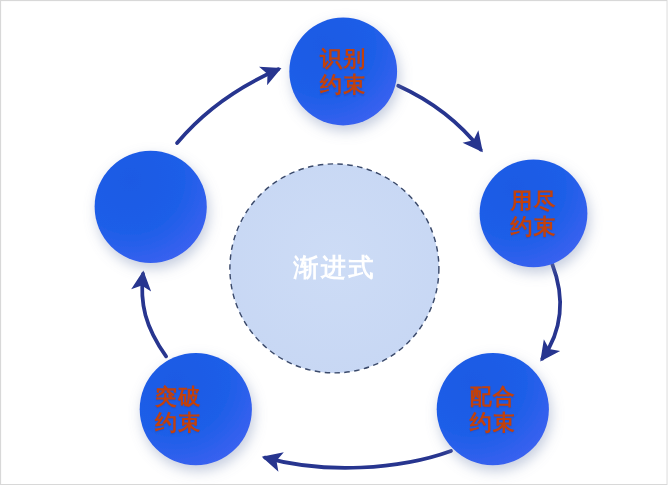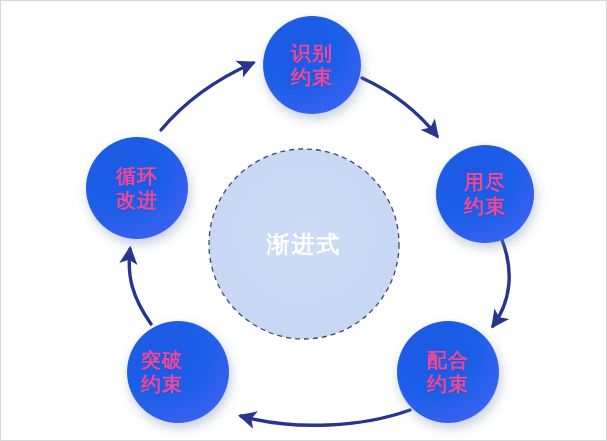--- a/index.html
+++ b/index.html
@@ -26,21 +26,21 @@
     width: 607px;
     height: 441px;
     display: block;
   }
   .node-label {
     position: absolute;
     display: flex;
     flex-direction: column;
     align-items: center;
     justify-content: center;
-    color: #ec4899;
+    color: #c2410c;
     font-weight: bold;
     font-size: 20px;
     line-height: 1.22;
     letter-spacing: 1px;
     text-align: center;
     pointer-events: none;
     text-shadow: 0 1px 1px rgba(20,40,140,0.18);
   }
   .node-label span { display: block; }
   .center-label {
@@ -121,18 +121,14 @@
   <div class="node-label" style="left:396px; top:320px; width:102px; height:102px;">
     <span>配合</span>
     <span>约束</span>
   </div>
 
   <div class="node-label" style="left:110px; top:320px; width:102px; height:102px;">
     <span>突破</span>
     <span>约束</span>
   </div>
 
-  <div class="node-label" style="left:85px; top:136px; width:102px; height:102px;">
-    <span>循环</span>
-    <span>改进</span>
-  </div>
 
 </div>
 
 </body></html>

